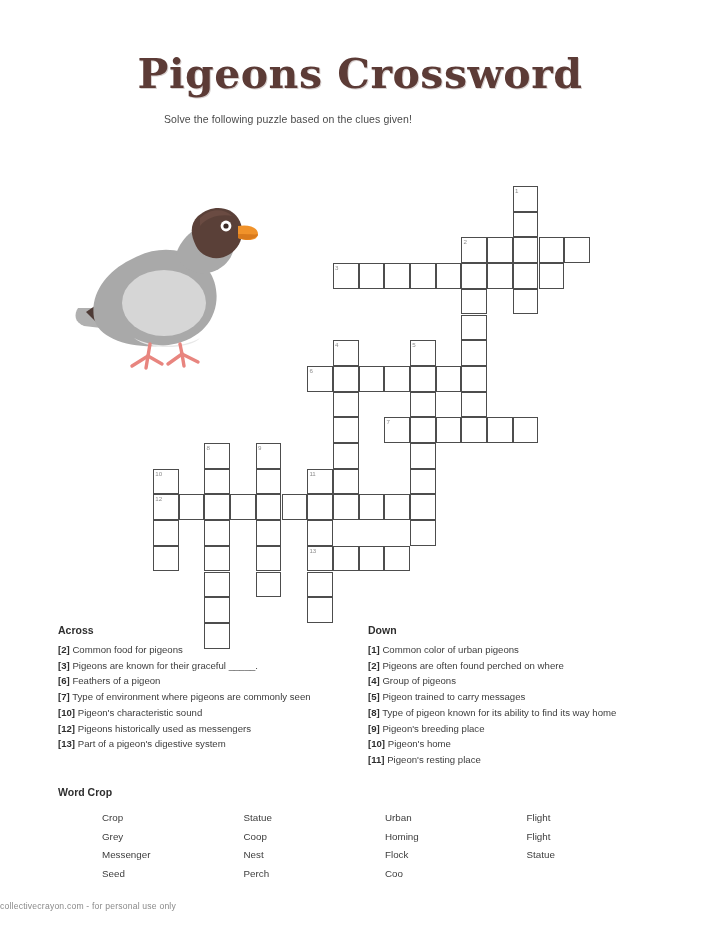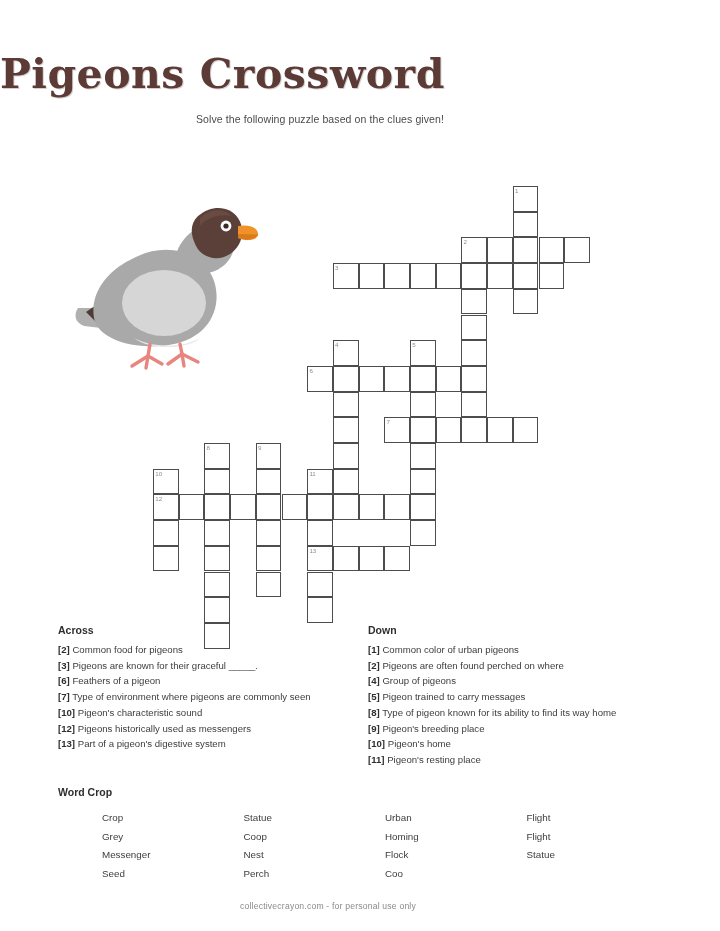--- a/index.html
+++ b/index.html
@@ -15,37 +15,37 @@
     color: #3a3a3a;
     overflow: hidden;
   }
 
   
   #worksheet-title {
     position: absolute;
     top: 50px;
     left: 0;
     width: 720px;
+    text-align: center;
     font-family: "DejaVu Serif", serif;
     font-weight: bold;
     font-size: 41px;
     letter-spacing: 0.5px;
     color: #5c3b36;
     text-shadow: 1px 1px 0 rgba(92,59,54,0.25);
   }
   #worksheet-subtitle {
     position: absolute;
     top: 113px;
     left: 0;
     width: 576px;
     text-align: center;
     font-size: 10.5px;
     color: #4a4a4a;
     letter-spacing: 0.1px;
-    margin-left: 32px;
   }
 
   
   #pigeon-illustration {
     position: absolute;
     left: 72px;
     top: 196px;
     width: 190px;
     height: 178px;
   }
@@ -127,21 +127,20 @@
     line-height: 18.5px;
     color: #3d3d3d;
   }
 
   
   #footer-credit {
     position: absolute;
     top: 901px;
     left: 0;
     width: 656px;
-    text-align: center;
     font-size: 8.6px;
     color: #8a8a8a;
     letter-spacing: 0.2px;
   }
 </style>
 </head>
 <body>
 
 <div id="worksheet-title">Pigeons Crossword</div>
 

